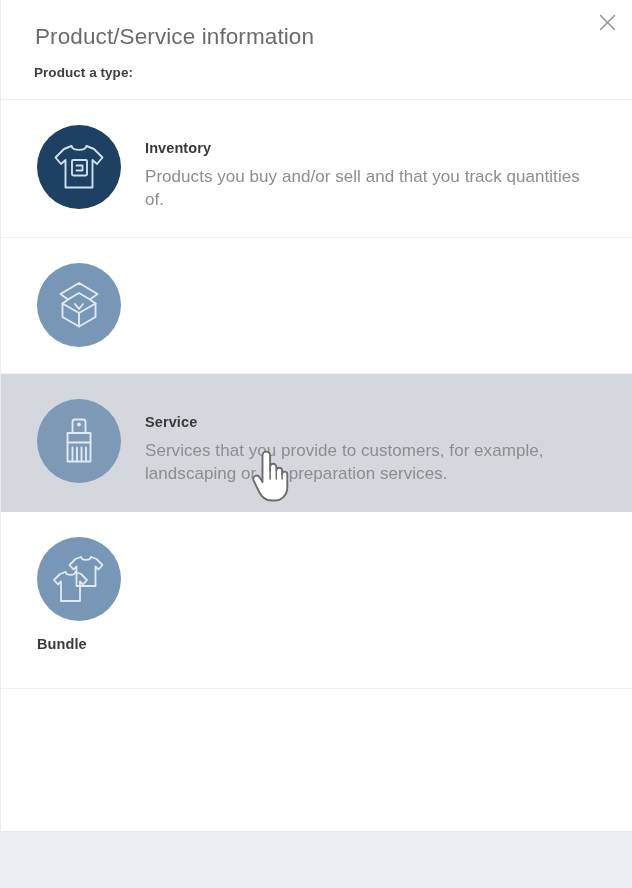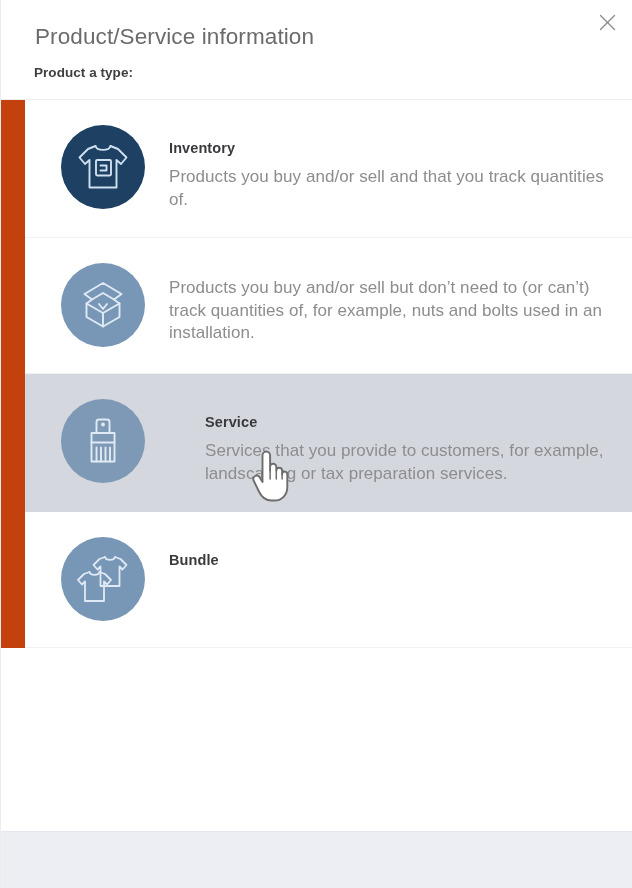--- a/index.html
+++ b/index.html
@@ -60,39 +60,38 @@
     align-items: center;
     justify-content: center;
     cursor: pointer;
   }
   .close-btn svg { display: block; }
 
   
   .option-list {
     flex: 0 0 auto;
     background: #c2410c;
-    padding-left: 24px;
   }
   .option-row {
     position: relative;
     display: flex;
     align-items: flex-start;
     padding: 25px 24px 26px 36px;
     border-bottom: 1px solid #f0f1f2;
     background: #ffffff;
     cursor: pointer;
     box-sizing: border-box;
   }
   .option-row.is-hovered {
     background: #d5d7de;
     border-bottom-color: #d5d7de;
-    gap: 36px;
   }
   .option-row.is-hovered + .option-row {
     border-top: none;
+    flex-direction: column;
   }
 
   .opt-icon {
     flex: 0 0 auto;
     width: 84px;
     height: 84px;
     border-radius: 50%;
     display: flex;
     align-items: center;
     justify-content: center;
@@ -189,21 +188,20 @@
           <svg width="54" height="50" viewBox="0 0 54 50" fill="none" stroke="#dfeaf4" stroke-width="1.9" stroke-linejoin="round" stroke-linecap="round">
             <path d="M27 3 L8.5 14 L16 19.5 L27 13 L38 19.5 L45.5 14 Z"></path>
             <path d="M16 19.5 L10.5 23.5 L10.5 37 L27 46.5 L43.5 37 L43.5 23.5 L38 19.5"></path>
             <path d="M10.5 23.5 L27 33 L43.5 23.5"></path>
             <path d="M27 33 L27 46.5"></path>
             <path d="M23 24 L27 29 L31 24"></path>
           </svg>
         </span>
       </div>
       <div class="opt-text">
-        <div class="opt-desc">Products you buy and/or sell but don’t need to (or can’t) track quantities of, for example, nuts and bolts used in an installation.</div>
       </div>
     </div>
 
     <div class="option-row is-hovered">
       <div class="opt-icon" style="background:#7e99b5">
         <span>
           <svg width="46" height="54" viewBox="0 0 46 54" fill="none" stroke="#dfeaf4" stroke-width="1.9" stroke-linejoin="round" stroke-linecap="round">
             <path d="M19 5.5 L27 5.5 C28.4 5.5 29.5 6.6 29.5 8 L29.5 19 L16.5 19 L16.5 8 C16.5 6.6 17.6 5.5 19 5.5 Z"></path>
             <circle cx="23" cy="10.5" r="1.9" fill="#dfeaf4" stroke="none"></circle>
             <path d="M11.5 19 L34.5 19 L34.5 47.5 L11.5 47.5 Z"></path>

